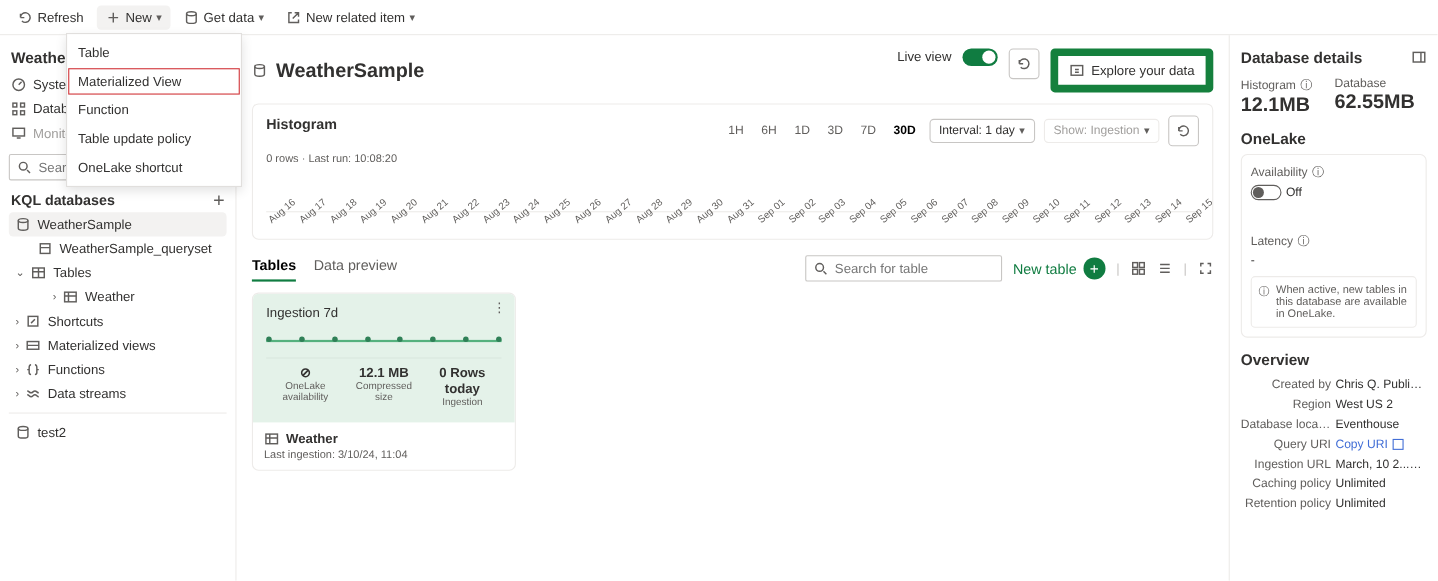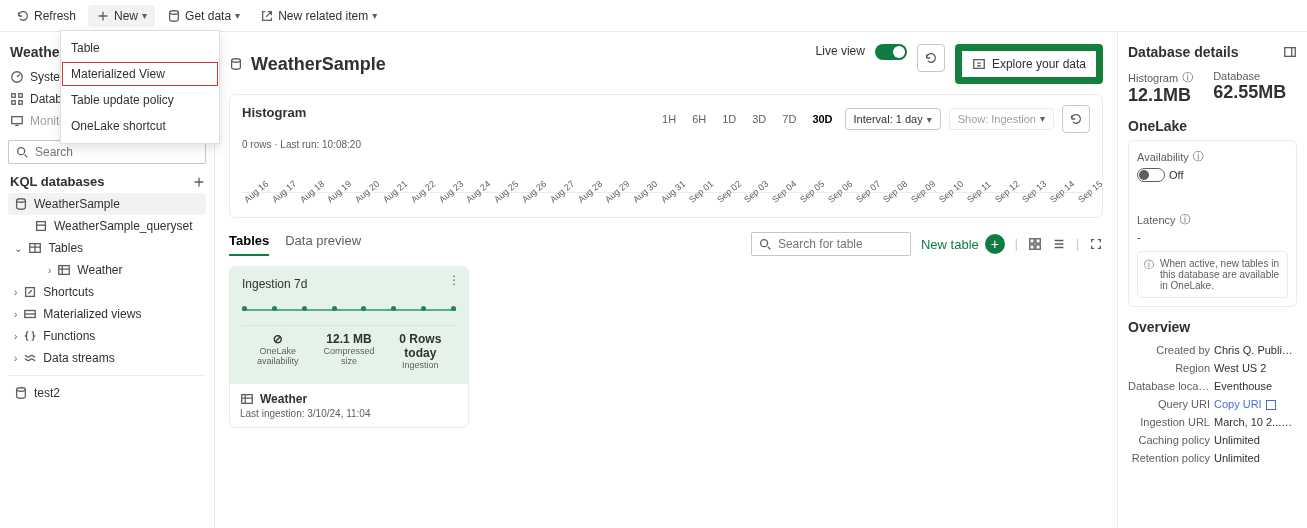--- a/index.html
+++ b/index.html
@@ -60,21 +60,21 @@
   .hist-labels span{ transform: rotate(-40deg); transform-origin:left top; white-space:nowrap; width:14px;}
 
   
   .tabs-row{ display:flex; align-items:center; justify-content:space-between; margin:14px 0 10px; }
   .tabs{ display:flex; gap:16px; font-size:13px;}
   .tab{ padding-bottom:6px; cursor:pointer; color:#605e5c;}
   .tab.sel{ color:#000; border-bottom:2px solid #107c41; font-weight:600; margin-bottom:-1px;}
   .tabs-right{ display:flex; align-items:center; gap:10px;}
   .newtable{ color:#107c41; font-size:13px; display:flex; align-items:center; gap:6px; cursor:pointer;}
   .nt-plus{ width:20px; height:20px; background:#107c41; border-radius:50%; color:#fff; display:flex; align-items:center; justify-content:center; font-size:14px;}
-  .search-t{ border:1px solid #c8c6c4; border-radius:2px; padding:4px 6px; display:flex; gap:6px; align-items:center; width:160px;}
+  .search-t{ border:1px solid #c8c6c4; border-radius:2px; padding:4px 6px; display:flex; gap:6px; align-items:center; width:179px;}
   .search-t input{ border:none; outline:none; width:100%; font-size:12px;}
 
   
   .tile{ width:240px; border:1px solid #edebe9; border-radius:6px; overflow:hidden; position:relative;}
   .tile-top{ background:#e4f2e9; padding:10px 12px 8px; position:relative;}
   .tile-top .more{ position:absolute; right:8px; top:6px; color:#605e5c; cursor:pointer;}
   .tile-title{ font-size:12px; color:#323130;}
   .spark{ height:18px; margin:10px 0 6px; position:relative;}
   .spark::before{ content:""; position:absolute; left:0; right:0; top:8px; height:2px; background:#55b17e;}
   .dots{ position:absolute; left:0; right:0; top:5px; display:flex; justify-content:space-between;}
@@ -147,20 +147,21 @@
   </div>
 </div>
 
 <div class="layout">
 
   <div class="left">
 
     <div class="dd">
       <div class="dd-item">Table</div>
       <div class="dd-item hl">Materialized View</div>
+      <div class="dd-item">Function</div>
       <div class="dd-item">Table update policy</div>
       <div class="dd-item">OneLake shortcut</div>
     </div>
 
     <div class="left-title">WeatherSample</div>
     <div class="left-row">
       <span class="icon">
           <svg viewBox="0 0 16 16">
             <circle cx="8" cy="8" r="6"></circle>
             <path d="M8 8l3-3"></path>

